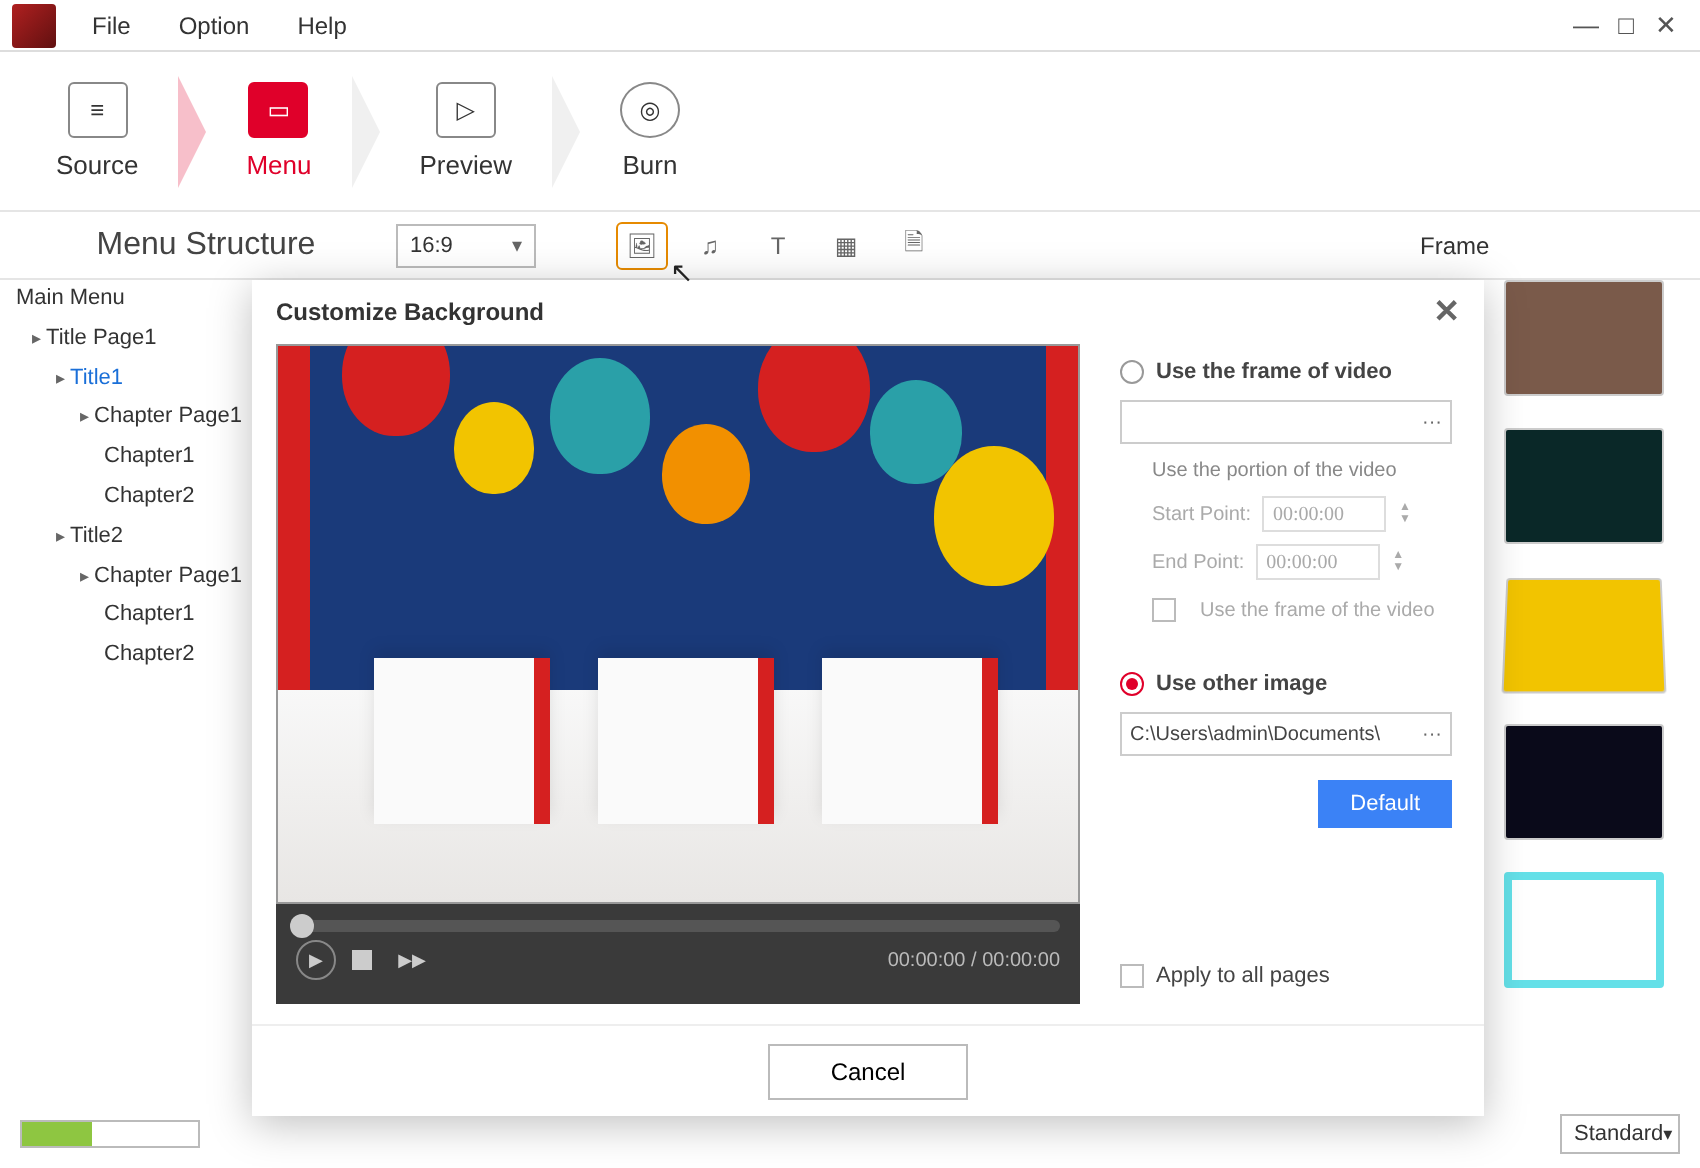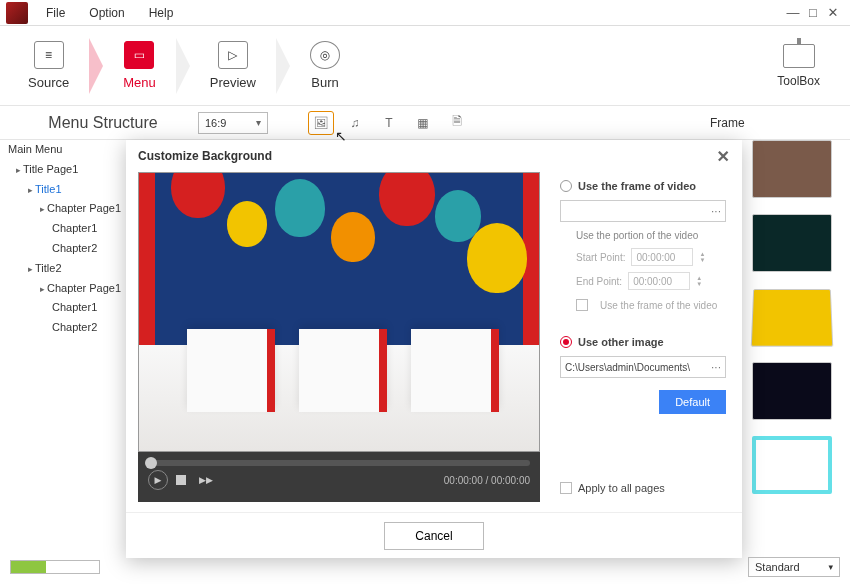--- a/index.html
+++ b/index.html
@@ -76,34 +76,34 @@
 
 .options-pane { flex:1; padding:4px 4px 4px 10px; font-size:11px; color:#444; display:flex; flex-direction:column; }
 .radio-row { display:flex; align-items:flex-end; gap:6px; margin:4px 0; }
 .radio { width:12px; height:12px; border:1.5px solid #999; border-radius:50%; position:relative; flex-shrink:0;}
 .radio.on { border-color:#e0002a; }
 .radio.on::after { content:''; position:absolute; inset:2px; background:#e0002a; border-radius:50%; }
 .path-box { border:1px solid #ccc; height:22px; display:flex; align-items:center; padding:0 4px; margin:4px 0; font-size:10px; white-space:nowrap; overflow:hidden; }
 .dots { margin-left:auto; cursor:pointer; color:#666;}
 .hint { color:#888; font-size:10px; margin:4px 0 4px 16px;}
 .field-row { display:flex; align-items:center; gap:6px; margin:3px 0 3px 16px; color:#aaa; font-size:10px;}
-.field-row input { width:62px; height:18px; border:1px solid #ddd; font-size:10px; padding:0 4px; color:#aaa;}
+.field-row input { width:62px; height:18px; border:1px solid #ddd; font-size:10px; padding:0 4px; color:#aaa;font-family:Liberation Serif, serif;}
 .field-row .spin { display:flex; flex-direction:column; font-size:6px; color:#aaa; line-height:6px; cursor:pointer;}
 .chk { width:12px; height:12px; border:1px solid #bbb; display:inline-block; margin-right:6px; }
 .default-btn { align-self:flex-end; background:#3b82f6; color:#fff; border:none; padding:6px 16px; font-size:11px; cursor:pointer; margin-top:8px;}
 .apply-row { margin-top:auto; display:flex; align-items:center; margin-bottom:4px; }
 
 .dialog-footer { height:46px; display:flex; align-items:center; justify-content:center; gap:14px; border-top:1px solid #eee; }
 .dlg-btn { width:100px; height:28px; border:1px solid #bbb; background:#fff; cursor:pointer; font-size:12px; }
 
 
 .status { position:absolute; bottom:6px; left:10px; right:10px; height:22px; display:flex; align-items:center; }
 .prog-bar { width:90px; height:14px; border:1px solid #bbb; background:#fff; position:relative; }
 .prog-bar::before { content:''; position:absolute; left:0; top:0; bottom:0; width:40%; background:#8ec641; }
-.status-combo { margin-left:auto; width:92px; height:20px; border:1px solid #bbb; display:flex; align-items:center; padding:0 6px; font-size:11px; }
+.status-combo { margin-left:auto; width:60px; height:20px; border:1px solid #bbb; display:flex; align-items:center; padding:0 6px; font-size:11px; }
 .status-combo::after { content:'▾'; margin-left:auto; font-size:9px; }
 
 .cursor { position:absolute; left:335px; top:128px; font-size:14px; color:#222; pointer-events:none; }
 </style>
 </head>
 <body>
 
 <div class="titlebar">
   <div class="app-icon"></div>
   <div class="menu-item">File</div>
@@ -128,24 +128,20 @@
   </div>
   <div class="arrow"></div>
   <div class="step">
     <div class="icon">▷</div>
     <div class="label">Preview</div>
   </div>
   <div class="arrow"></div>
   <div class="step">
     <div class="icon" style="border-radius:50%">◎</div>
     <div class="label">Burn</div>
-  </div>
-  <div class="toolbox">
-    <div class="icon"></div>
-    <div class="label">ToolBox</div>
   </div>
 </div>
 
 <div class="sub-bar">
   <div class="sub-label">Menu Structure</div>
   <div class="aspect-combo">
       <span>16:9</span>
     </div>
   <div class="icon-row">
     <div class="ico-btn selected">🖼</div>

